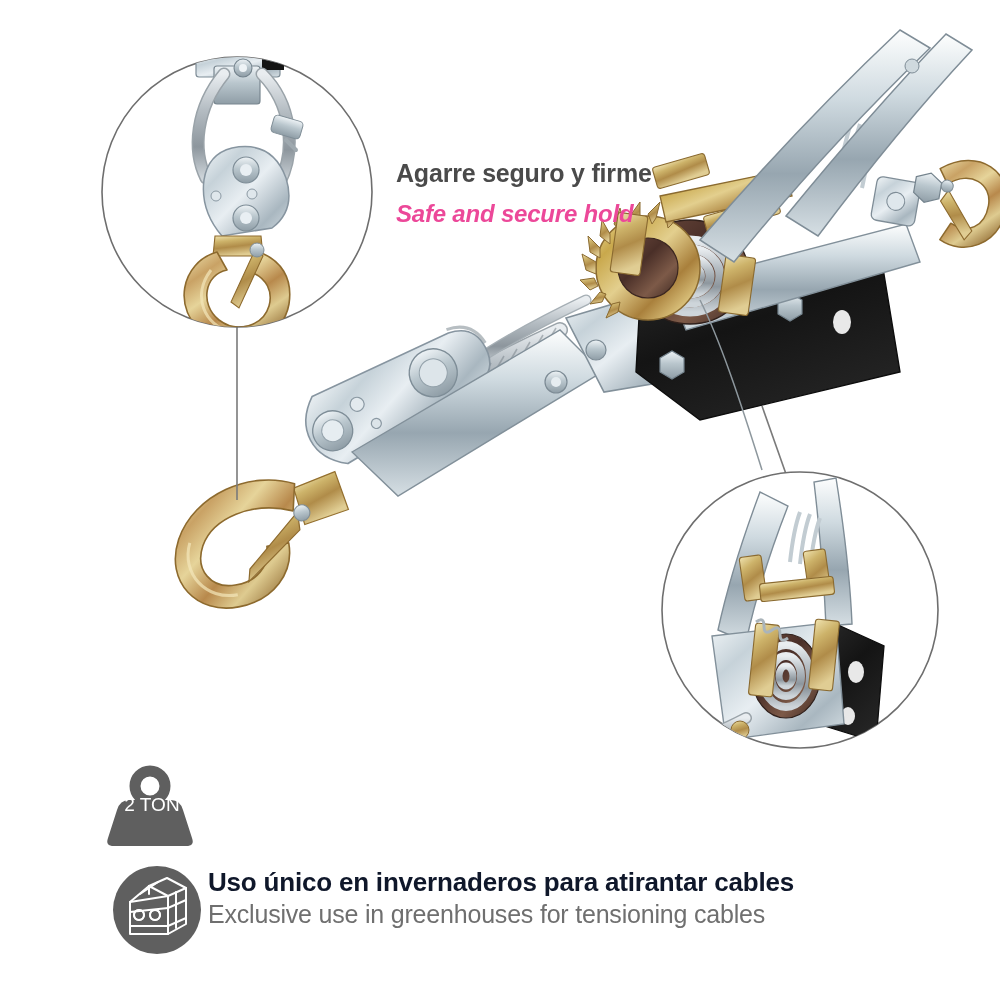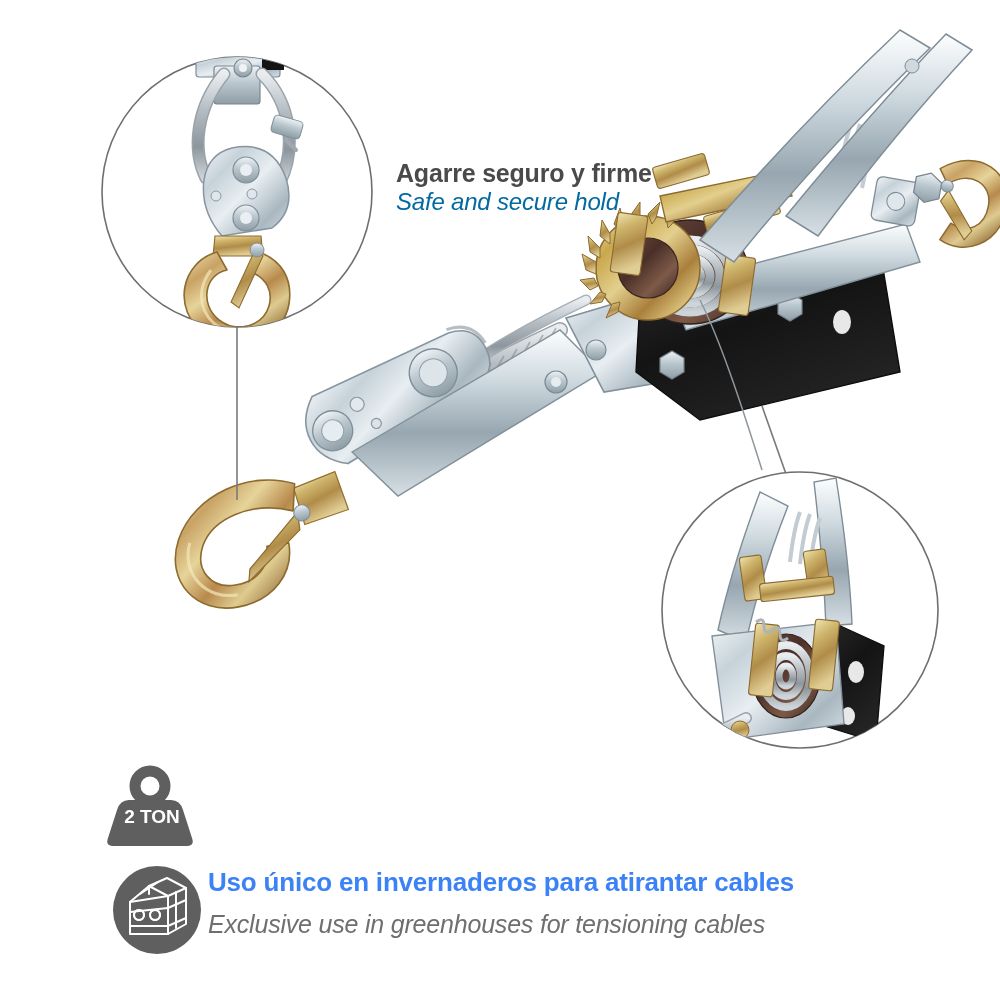--- a/index.html
+++ b/index.html
@@ -6,35 +6,35 @@
   body{width:1000px;height:1000px;overflow:hidden;
        font-family:"Liberation Sans","DejaVu Sans",sans-serif;}
   #stage{position:relative;width:1000px;height:900px;background:#ffffff;}
 
   
   .callout{position:absolute;}
   .callout .ttl{
      font-size:25px;font-weight:bold;color:#4a4a4a;
      letter-spacing:-0.2px;line-height:1.06;white-space:nowrap;}
   .callout .sub{
-     font-size:24px;font-style:italic;color:#0369a1;font-weight:400;
-     letter-spacing:-0.2px;line-height:1.12;white-space:nowrap;margin-top:2px;}
+     font-size:24px;font-style:italic;color:#ec4899;font-weight:700;
+     letter-spacing:-0.2px;line-height:1.12;white-space:nowrap;margin-top:14px;}
 
   #callout-hook{left:396px;top:160px;}
   #callout-gear{left:320px;top:604px;}
 
   
   #feature-weight{position:absolute;left:112px;top:766px;width:80px;height:84px;}
   #feature-green-text{position:absolute;left:208px;top:869px;}
   #feature-green-text .ttl{
-     font-size:26px;font-weight:bold;color:#3b82f6;letter-spacing:-0.2px;
+     font-size:26px;font-weight:bold;color:#0f172a;letter-spacing:-0.2px;
      line-height:1.07;white-space:nowrap;}
   #feature-green-text .sub{
-     font-size:25px;font-style:italic;color:#6f6f6f;letter-spacing:-0.2px;
-     line-height:1.12;white-space:nowrap;margin-top:13px;}
+     font-size:25px;color:#6f6f6f;letter-spacing:-0.2px;
+     line-height:1.12;white-space:nowrap;margin-top:3px;}
 
   
   #art{position:absolute;left:0;top:0;width:1000px;height:1000px;}
 </style>
 </head>
 <body>
 
 <div id="stage">
 
   <svg id="art" viewBox="0 0 1000 1000">
@@ -409,22 +409,22 @@
 
   <div class="callout" id="callout-hook">
     <div class="ttl">Agarre seguro y firme</div>
     <div class="sub">Safe and secure hold</div>
   </div>
 
   <div class="callout" id="callout-gear">
   </div>
 
   <div id="feature-weight" style="pointer-events:none;">
-    <div style="position:absolute;left:-2px;top:40px;width:84px;text-align:center;
-                color:#ffffff;font-size:19px;font-weight:bold;letter-spacing:0px;">2 TON</div>
+    <div style="position:absolute;left:-2px;top:28px;width:84px;text-align:center;
+                color:#ffffff;font-size:19px;font-weight:normal;letter-spacing:0px;">2 TON</div>
   </div>
 
   <div id="feature-green-text">
     <div class="ttl">Uso único en invernaderos para atirantar cables</div>
     <div class="sub">Exclusive use in greenhouses for tensioning cables</div>
   </div>
 
 </div>
 
 </body></html>

